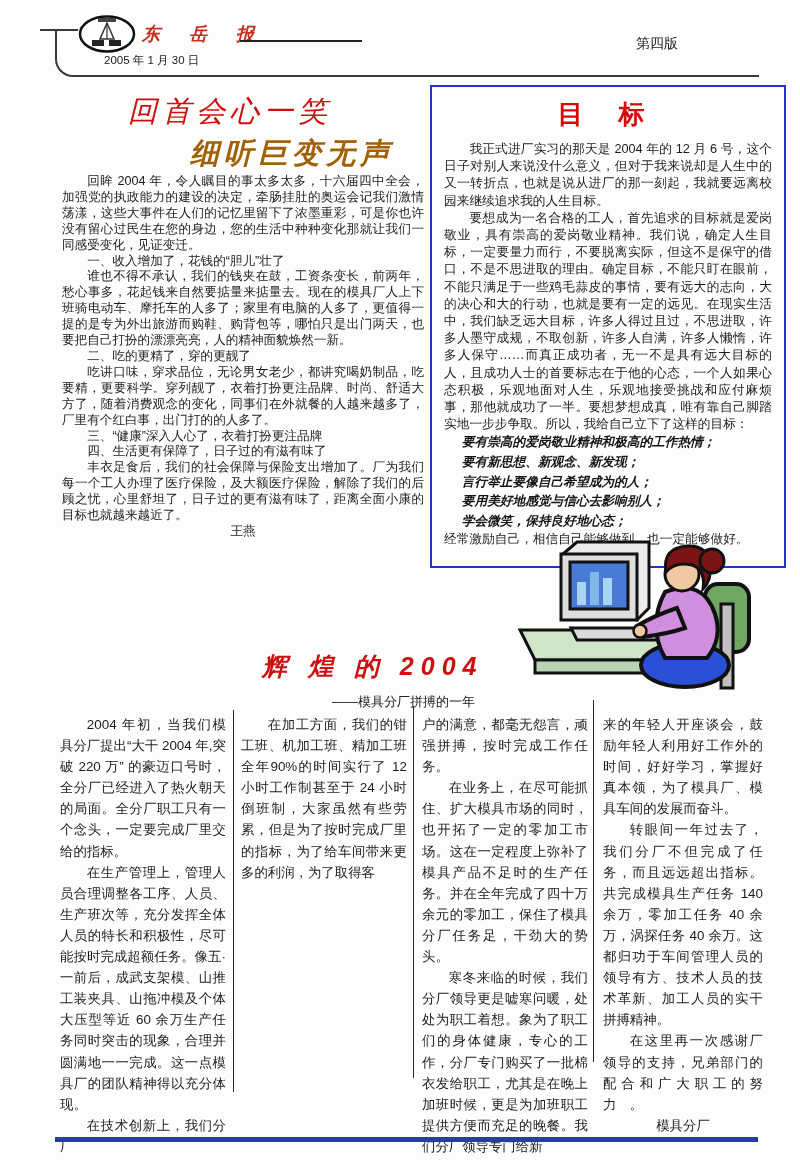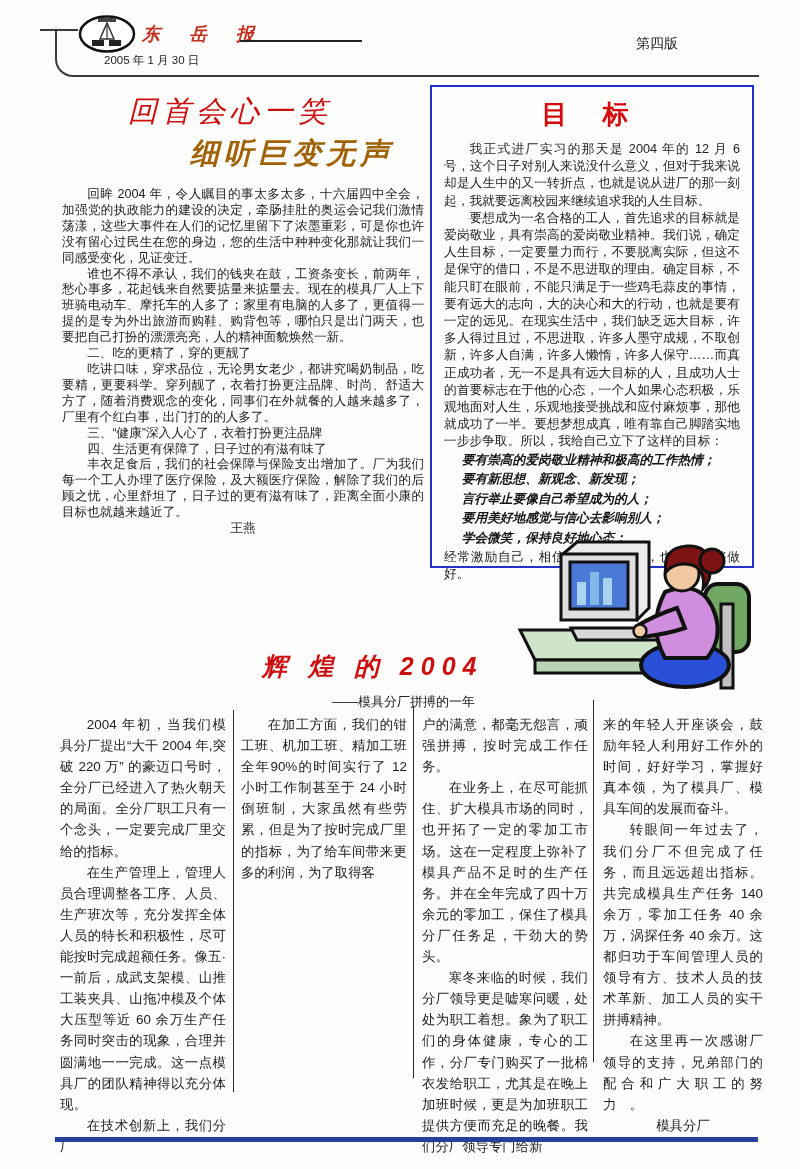--- a/index.html
+++ b/index.html
@@ -19,24 +19,24 @@
   .section-title{position:absolute;left:368px;top:24px;font-size:27px;font-weight:bold;
     letter-spacing:17px;color:#101010;white-space:nowrap;}
   .edition{position:absolute;left:636px;top:35px;font-size:14px;color:#222;}
   .hdr-date{position:absolute;left:104px;top:53px;font-size:11.5px;color:#222;}
   
   .article-left{position:absolute;left:62px;top:92px;width:362px;}
   .al-title1{color:#cc0f0f;font-weight:normal;font-style:italic;font-size:29px;letter-spacing:5px;
     margin-left:66px;white-space:nowrap;}
   .al-title2{color:#a16207;font-weight:bold;font-style:italic;font-size:29px;letter-spacing:5px;
     margin-left:128px;margin-top:2px;white-space:nowrap;}
-  .al-body{margin-top:13px;font-size:12.6px;line-height:15.9px;text-align:justify;}
+  .al-body{margin-top:0;font-size:12.6px;line-height:15.9px;text-align:justify;}
   .al-body .blk{margin:0;}
   
-  .goal-box{position:absolute;left:430px;top:85px;width:324px;height:483px;
+  .goal-box{position:absolute;left:430px;top:85px;width:356px;height:483px;
     border:2px solid #2431c4;box-sizing:border-box;padding:6px 12px 0 12px;background:transparent;}
   .gb-title{color:#d40b0b;font-weight:bold;font-size:26px;letter-spacing:14px;text-align:center;
     margin:4px 0 9px 0;}
   .gb-body{font-size:12.7px;line-height:17.2px;text-align:justify;}
   .gb-body .blk{margin:0;}
   .gb-body .blk-goal{font-style:italic;font-weight:bold;line-height:19.6px;text-indent:1.4em;
     text-align:left;color:#151515;}
   .gb-body .blk-sig{margin-top:6px;}
   .clipart{position:absolute;left:515px;top:532px;width:245px;height:158px;z-index:5;}
   
@@ -77,20 +77,21 @@
   <div class="paper-name">东 岳 报</div>
   <div class="hdr-dash"></div>
   <div class="edition">第四版</div>
   <div class="hdr-date">2005 年 1 月 30 日</div>
 
   <div class="article-left">
     <div class="al-title1">回首会心一笑</div>
     <div class="al-title2">细听巨变无声</div>
     <div class="al-body">
         <div class="blk blk-p">回眸 2004 年，令人瞩目的事太多太多，十六届四中全会，加强党的执政能力的建设的决定，牵肠挂肚的奥运会记我们激情荡漾，这些大事件在人们的记忆里留下了浓墨重彩，可是你也许没有留心过民生在您的身边，您的生活中种种变化那就让我们一同感受变化，见证变迁。</div>
+        <div class="blk blk-h">一、收入增加了，花钱的“胆儿”壮了</div>
         <div class="blk blk-p">谁也不得不承认，我们的钱夹在鼓，工资条变长，前两年，愁心事多，花起钱来自然要掂量来掂量去。现在的模具厂人上下班骑电动车、摩托车的人多了；家里有电脑的人多了，更值得一提的是专为外出旅游而购鞋、购背包等，哪怕只是出门两天，也要把自己打扮的漂漂亮亮，人的精神面貌焕然一新。</div>
         <div class="blk blk-h">二、吃的更精了，穿的更靓了</div>
         <div class="blk blk-p">吃讲口味，穿求品位，无论男女老少，都讲究喝奶制品，吃要精，更要科学。穿列靓了，衣着打扮更注品牌、时尚、舒适大方了，随着消费观念的变化，同事们在外就餐的人越来越多了， 厂里有个红白事，出门打的的人多了。</div>
         <div class="blk blk-h">三、“健康”深入人心了，衣着打扮更注品牌</div>
         <div class="blk blk-h">四、生活更有保障了，日子过的有滋有味了</div>
         <div class="blk blk-p">丰衣足食后，我们的社会保障与保险支出增加了。厂为我们每一个工人办理了医疗保险，及大额医疗保险，解除了我们的后顾之忧，心里舒坦了，日子过的更有滋有味了，距离全面小康的目标也就越来越近了。</div>
         <div class="blk blk-sig">王燕</div>
       </div>
   </div>
 

